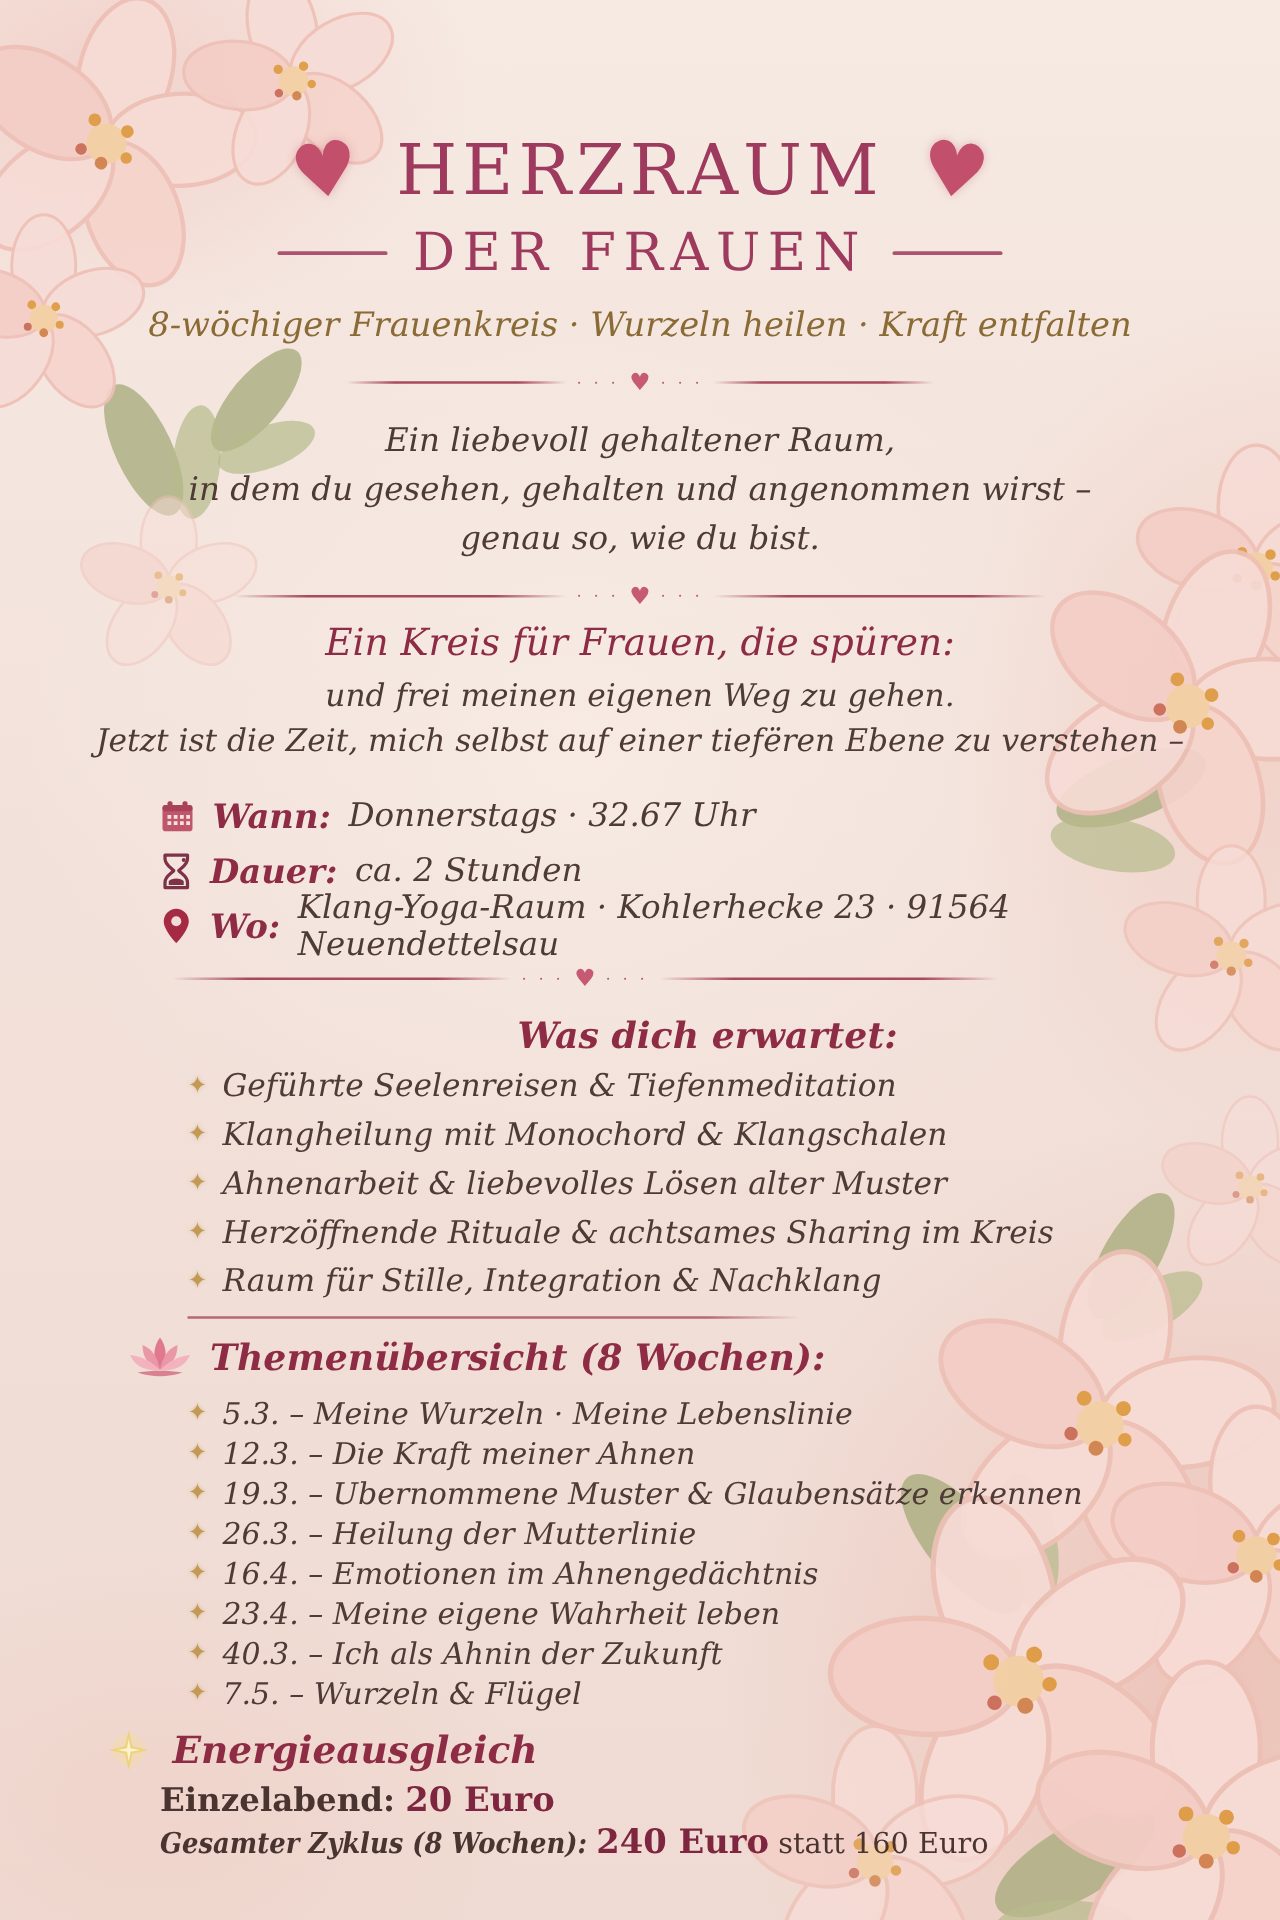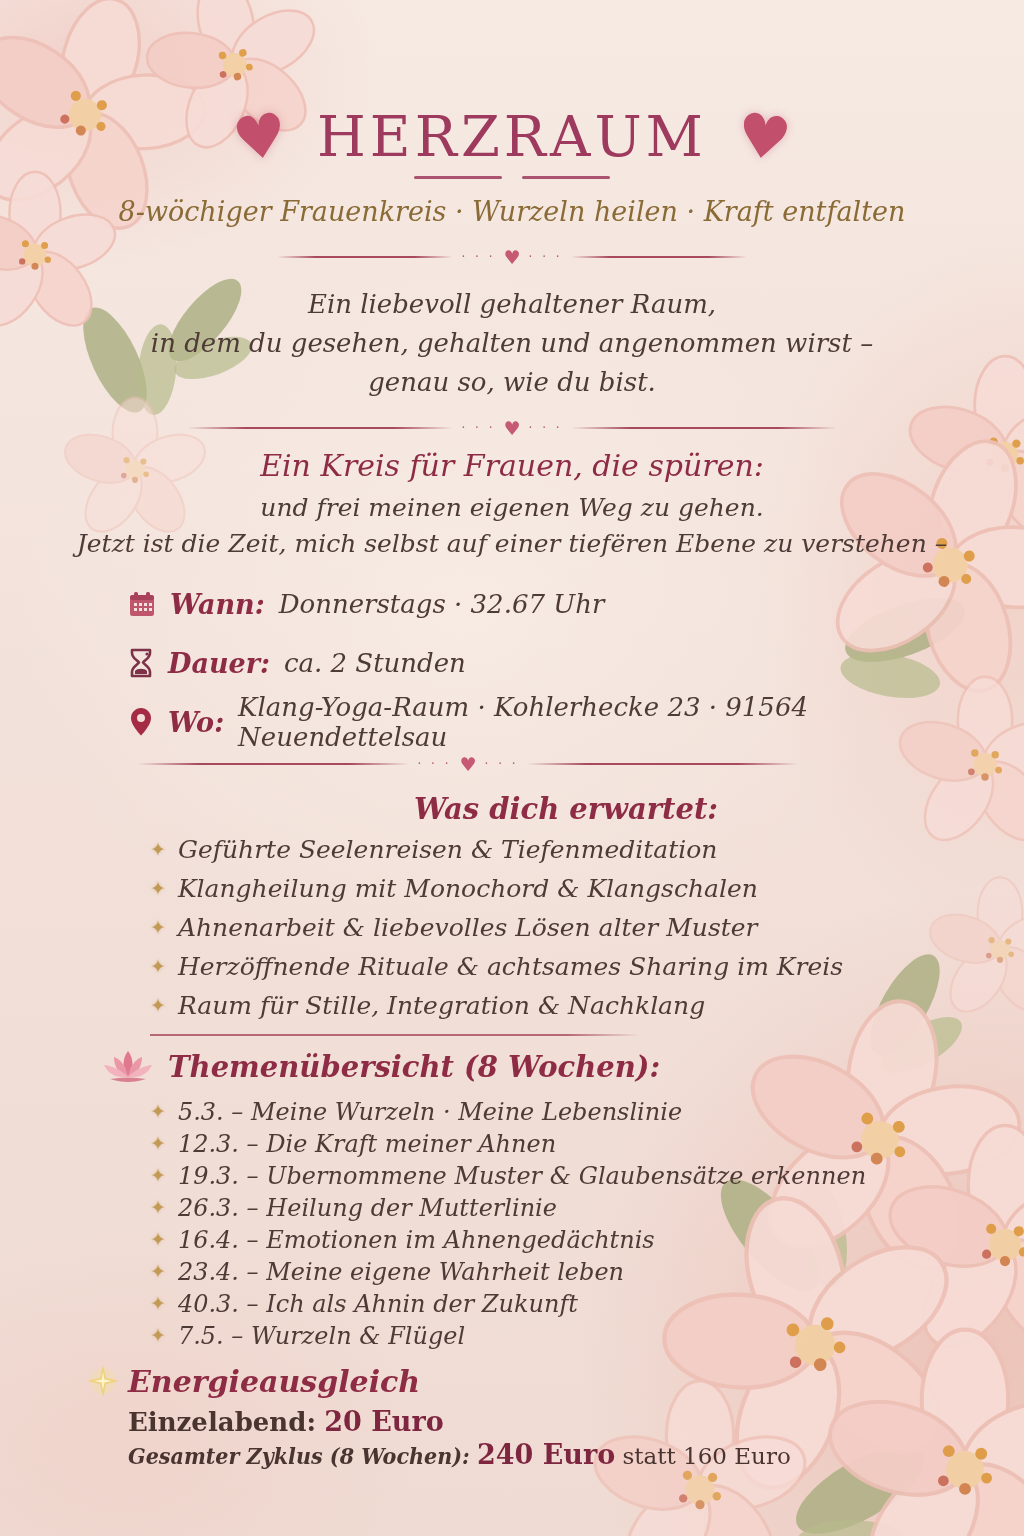--- a/index.html
+++ b/index.html
@@ -44,21 +44,21 @@
   .thin-line{ margin:14px 0 0 150px; width:490px; height:2px;
       background:linear-gradient(90deg, var(--divider,#a84a5e) 0%, var(--divider,#a84a5e) 85%, transparent); opacity:.8; }
 
   
   .intro{ margin-top:20px; text-align:center; font-style:italic; font-size:26px; line-height:39px; }
   .circle-heading{ margin-top:10px; text-align:center; font-style:italic; font-weight:normal;
                    font-size:30px; line-height:40px; color:var(--heading,#8e2b45); }
   .circle-text{ margin-top:4px; text-align:center; font-style:italic; font-size:25px; line-height:36px; }
 
   
-  .details{ margin:26px 0 0 128px; display:flex; flex-direction:column; gap:27px; }
+  .details{ margin:26px 0 0 128px; display:flex; flex-direction:column; gap:12px; }
   .detail-row{ display:flex; align-items:center; gap:14px; height:32px; }
   .detail-row svg{ flex:0 0 auto; }
   .detail-label{ font-style:italic; font-weight:bold; font-size:27px; color:var(--heading,#8e2b45); }
   .detail-value{ font-style:italic; font-size:26px; }
 
   
   .section-head{ display:flex; align-items:center; gap:12px; }
   .section-title{ font-style:italic; font-weight:bold; font-size:29px; color:var(--heading,#8e2b45); }
   .expect-head{ margin:8px 0 0 108px; height:44px;flex-direction:column; }
   .themes-head{ margin:8px 0 0 100px; height:46px; }
@@ -69,21 +69,21 @@
   .expect-list li{ height:30px; }
   .themes-list{ margin:8px 0 0 150px; display:flex; flex-direction:column; gap:5px; }
   .themes-list li{ height:27px; }
   .list li{ display:flex; align-items:center; gap:12px; font-style:italic; font-size:25px; }
   .themes-list li{ font-size:24px; }
   .bullet{ font-style:normal; font-size:19px; color:var(--bullet,#c39a55); line-height:1;
            text-shadow:0 0 3px rgba(195,154,85,.5); }
 
   
   .pricing{ margin:12px 0 0 84px; }
-  .pricing-head{ display:flex; align-items:center; gap:6px; height:40px; }
+  .pricing-head{ display:flex; align-items:center; gap:16px; height:40px; }
   .pricing-head .section-title{ font-size:30px; }
   .price-line1{ margin:4px 0 0 44px; font-size:26px; line-height:34px; }
   .price-line1 .plabel{ font-weight:bold; color:#4a3430; }
   .price-line2{ margin:0 0 0 44px; font-size:23px; line-height:32px; }
   .price-line2 .plabel{ font-style:italic; font-weight:bold; color:#4a3430;
                         font-stretch:condensed; }
   .price-strong{ font-weight:bold; font-size:27px; color:var(--price-bold,#7e2640); }
   .price-note{ color:#4a3430; }
 </style>
 </head>
@@ -139,20 +139,21 @@
 
   <div class="content">
 
     <div class="title-row">
       <span class="title-heart left">♥</span>
       <h1 class="main-title">HERZRAUM</h1>
       <span class="title-heart right">♥</span>
     </div>
     <div class="sub-row">
       <span class="sub-line"></span>
+      <h2 class="sub-title">DER FRAUEN</h2>
       <span class="sub-line"></span>
     </div>
     <p class="tagline">8-wöchiger Frauenkreis · Wurzeln heilen · Kraft entfalten</p>
 
     <div class="divider d1">
       <span class="dline"></span>
       <span class="ddots">· · ·</span>
       <span class="dheart">♥</span>
       <span class="ddots">· · ·</span>
       <span class="dline"></span>

